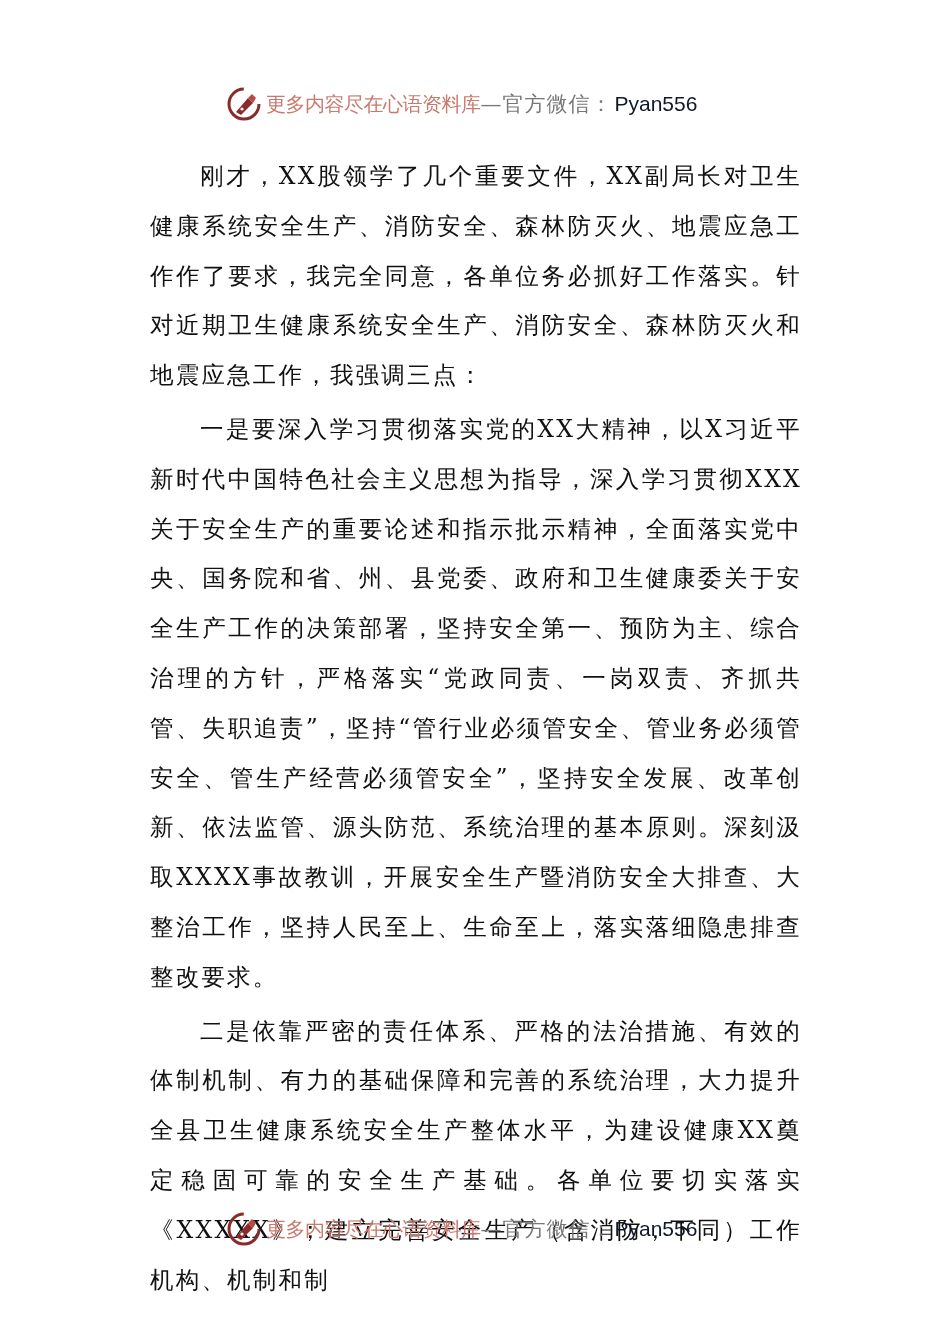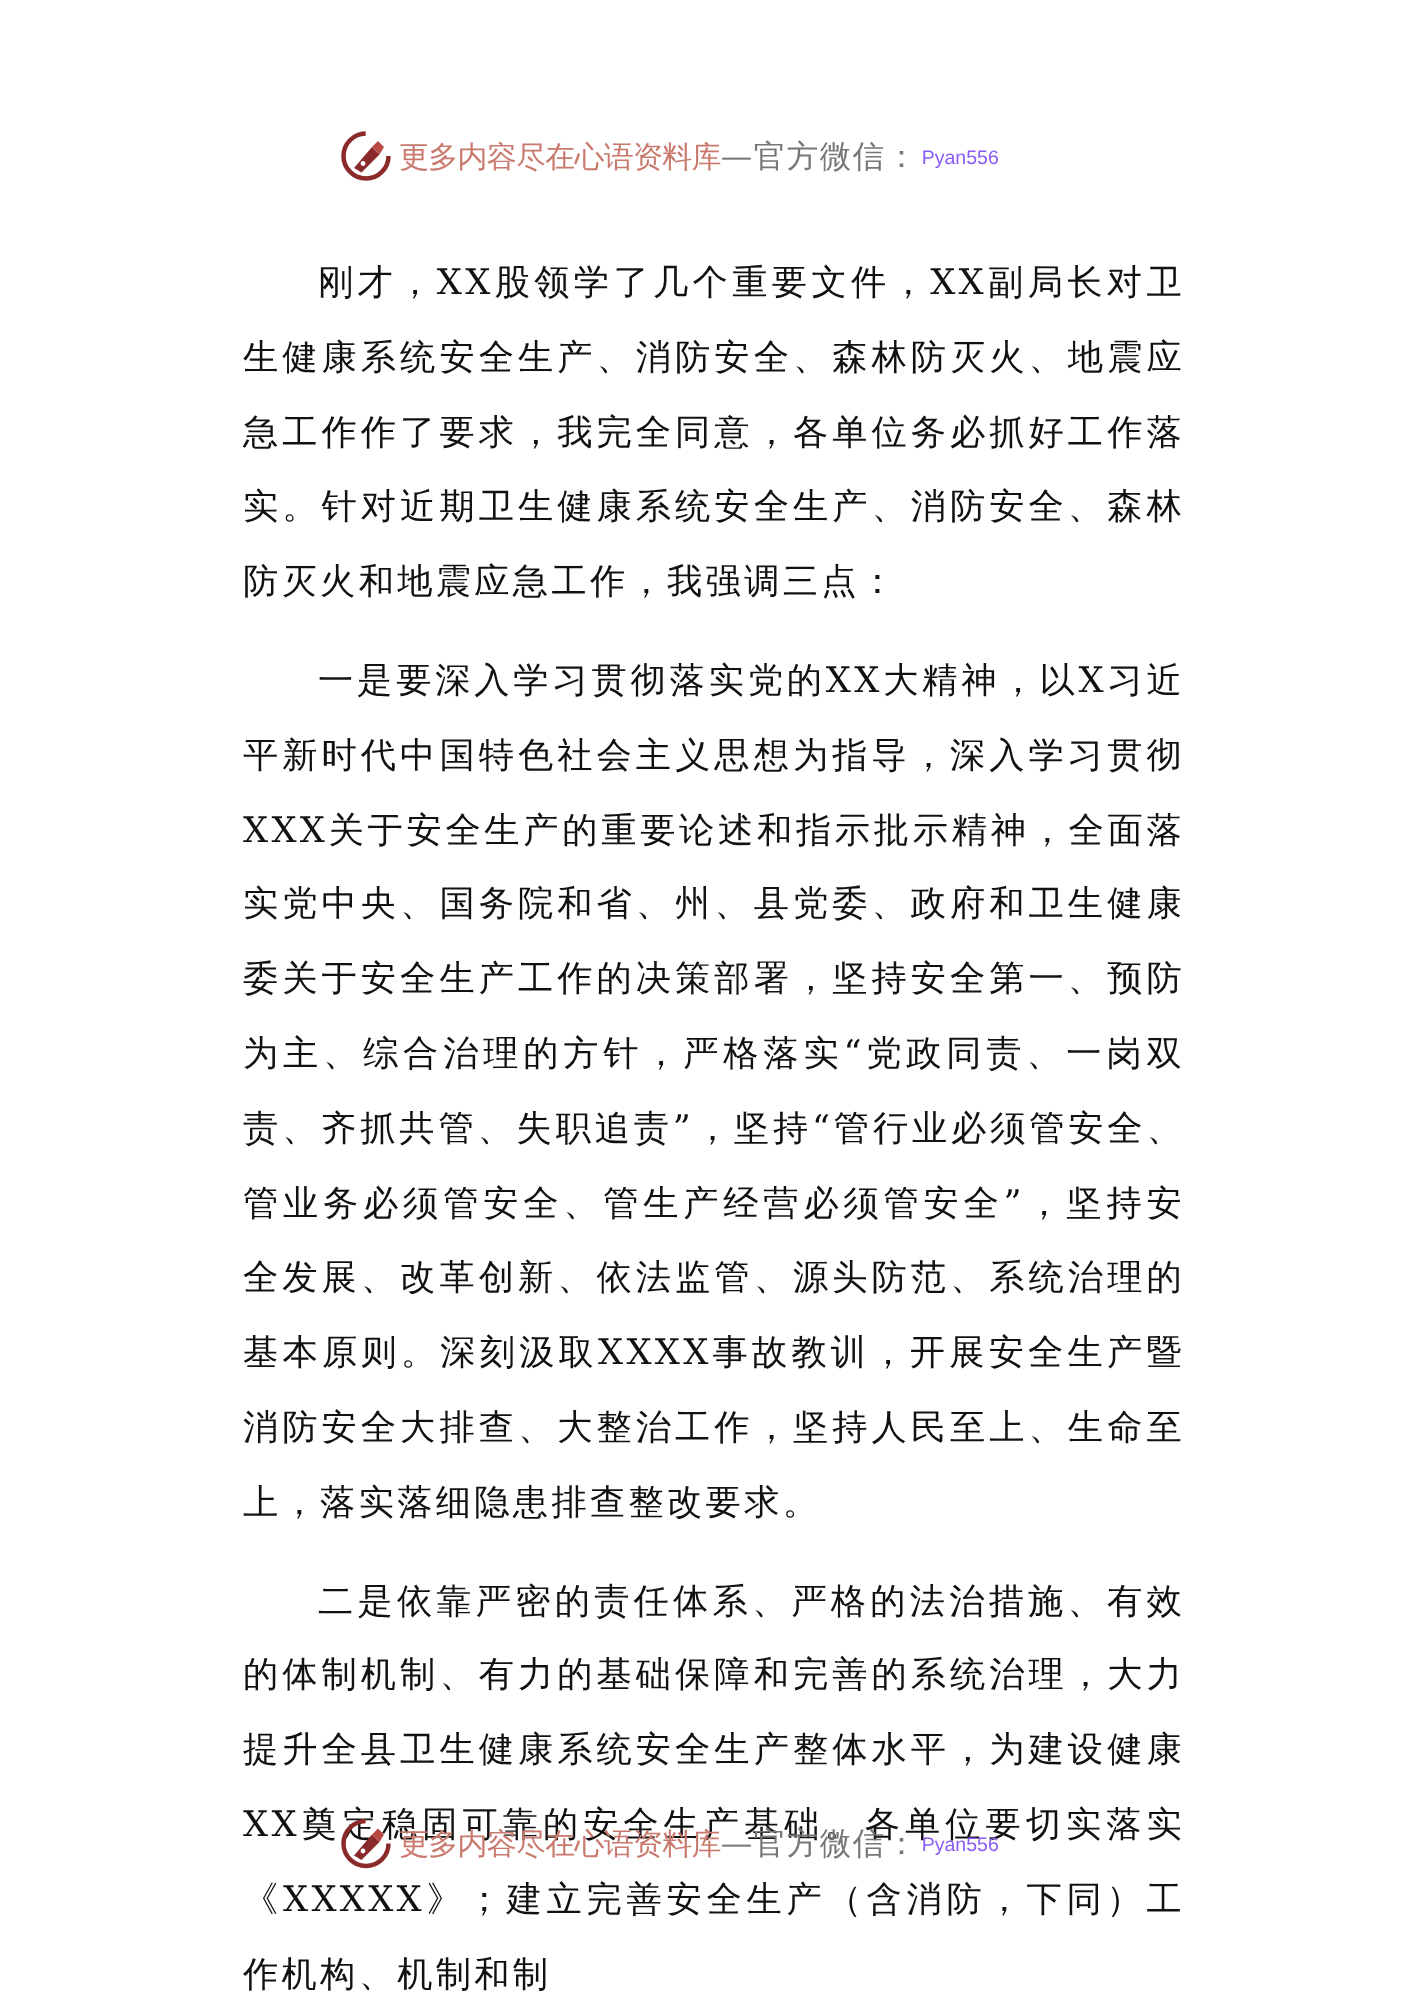--- a/index.html
+++ b/index.html
@@ -7,23 +7,23 @@
            font-family: "DejaVu Serif", "Liberation Serif", serif; color: #111; }
     .banner { position: absolute; left: 226px; width: 500px; height: 40px;
               display: flex; align-items: center; }
     .banner.top { top: 84px; }
     .banner.bottom { top: 1209px; }
     .logo { width: 36px; height: 36px; margin-right: 4px; }
     .banner-text-red { font-size: 20px; color: #c97a6e; letter-spacing: -0.5px;
                        font-family: "DejaVu Serif", serif; }
     .banner-text-gray { font-size: 21px; color: #777; letter-spacing: 1px;
                         font-family: "DejaVu Serif", serif; }
-    .banner-text-id { font-size: 13px; color: #8b5cf6; font-family: "Liberation Sans", sans-serif; margin-left: 2px; }
+    .banner-text-id { font-size: 21px; color: #0f172a; font-family: "Liberation Sans", sans-serif; margin-left: 2px; }
     .content { position: absolute; left: 146px; top: 148px; width: 660px; }
-    .para { margin: 16px; font-size: 23.5px; line-height: 49.8px; letter-spacing: 2.2px;
+    .para { margin: 4px; font-size: 23.5px; line-height: 49.8px; letter-spacing: 2.2px;
             text-indent: 50px; text-align: justify; }
     .lead { font-weight: normal; font-family: "DejaVu Sans", sans-serif; }
   </style>
 </head>
 <body>
 
 <div class="banner top">
   <svg class="logo" viewBox="0 0 36 36">
     <circle cx="18" cy="18" r="15" fill="none" stroke="#8b2a2a" stroke-width="3" stroke-dasharray="70 25"></circle>
     <path d="M10 26 L22 12 L27 17 L15 29 Z" fill="#8b2a2a"></path>

